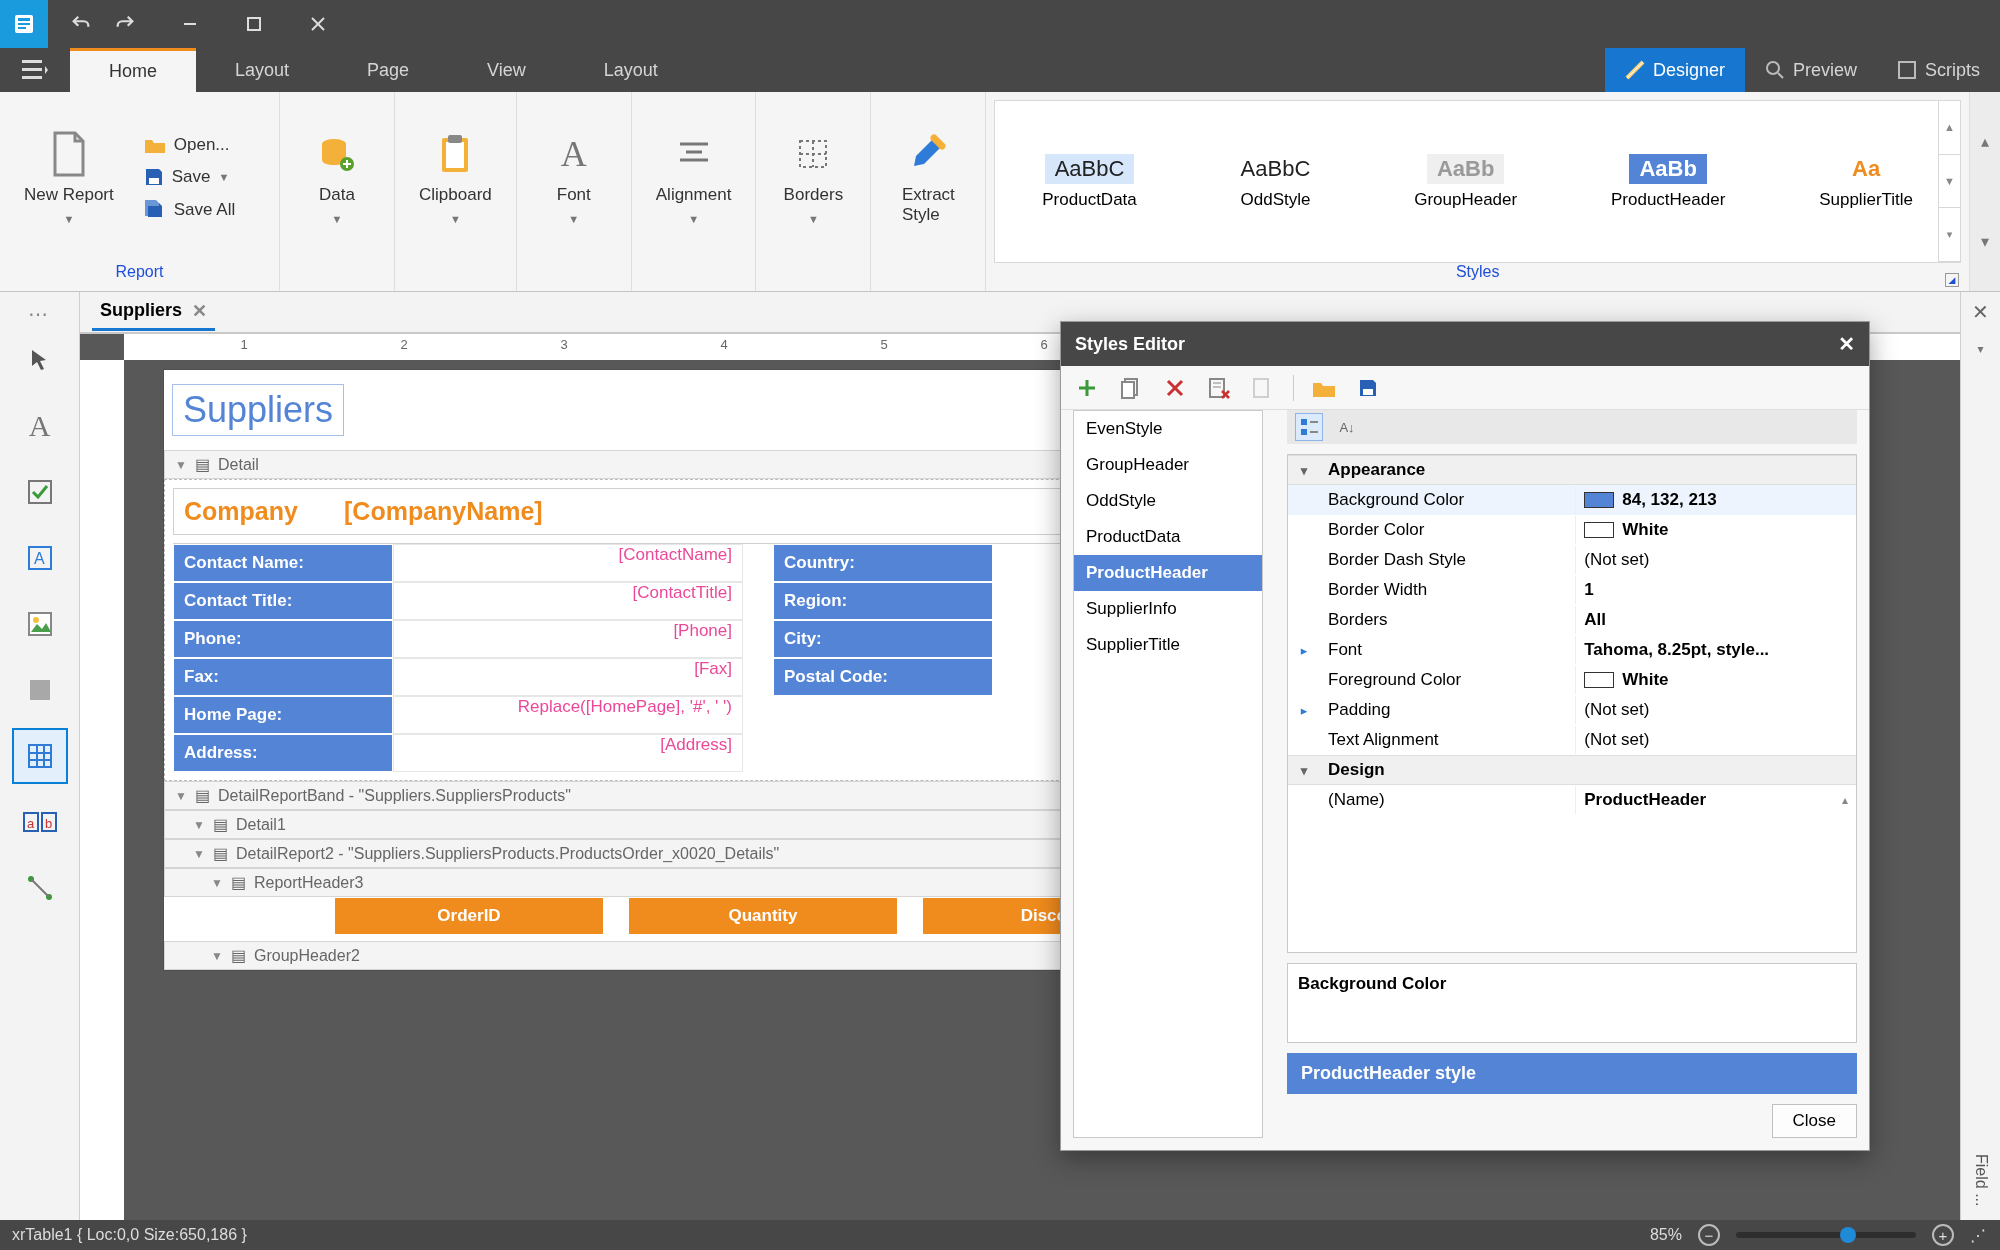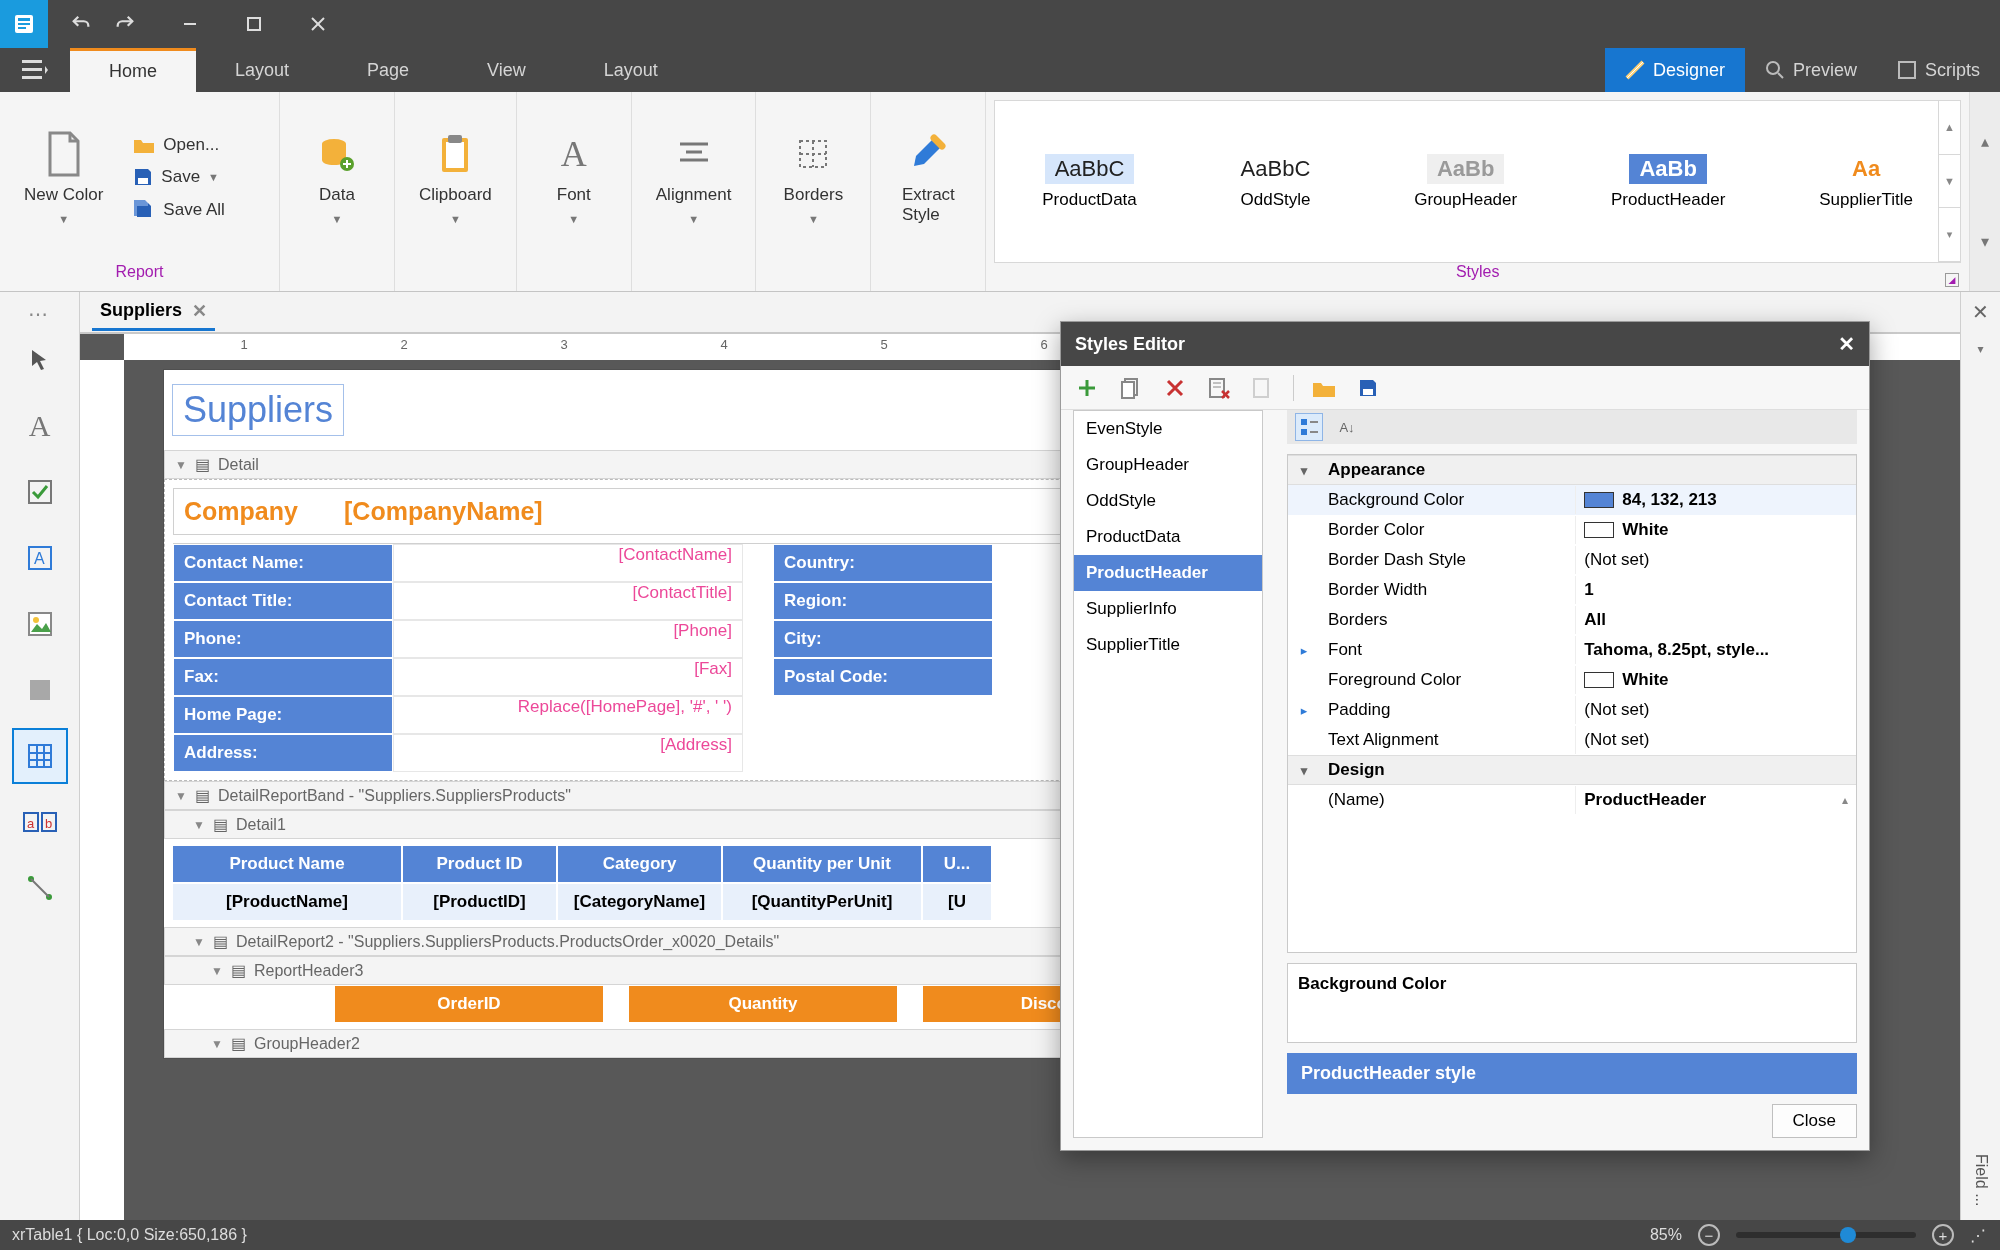--- a/index.html
+++ b/index.html
@@ -36,21 +36,21 @@
 .ribbon-tabs .tab.active { background:#f5f5f5; color:#333; border-top:3px solid var(--orange); }
 .ribbon-tabs .spacer { flex:1; }
 .ribbon-tabs .modes { display:flex; }
 .ribbon-tabs .mode { padding:0 20px; display:flex;align-items:center;gap:8px;cursor:pointer; }
 .ribbon-tabs .mode.active { background:#1776d0; color:#fff; }
 
 
 .ribbon { height: 200px; background:#f5f5f5; display:flex; border-bottom:1px solid #c4c4c4; }
 .ribbon .group { display:flex; flex-direction:column; border-right:1px solid #dedede; }
 .ribbon .group .body { flex:1; display:flex; align-items:center; padding:8px 12px; gap:10px; }
-.ribbon .group .caption { height:28px; text-align:center; font-size:16px; color:#a21caf; padding-bottom:4px; }
+.ribbon .group .caption { height:28px; text-align:center; font-size:16px; color:#1d4ed8; padding-bottom:4px; }
 .big-btn { display:flex;flex-direction:column;align-items:center;justify-content:center;gap:8px;min-width:90px;height:150px;padding:4px 12px;cursor:pointer;font-size:17px;color:#333;}
 .big-btn .ic { height:46px; display:flex;align-items:center;justify-content:center; }
 .small-list { display:flex;flex-direction:column;gap:4px; }
 .small-btn { display:flex;align-items:center;gap:8px;padding:4px 8px;cursor:pointer;font-size:17px;color:#333; }
 
 .style-gallery { flex:1; display:flex;flex-direction:column; }
 .style-gallery .items { flex:1; display:flex;align-items:center;justify-content:space-around;background:#fff;border:1px solid #d8d8d8;margin:8px 8px 0 8px;position:relative; }
 .style-item { text-align:center; font-size:17px; cursor:pointer;}
 .style-item .sample { font-family: Tahoma, sans-serif; font-size:22px; padding:2px 10px; margin-bottom:6px; display:inline-block;}
 .style-gallery .scroll-btns { position:absolute;right:0;top:0;bottom:0;width:22px;display:flex;flex-direction:column;border-left:1px solid #d8d8d8;}
@@ -227,21 +227,21 @@
 <div class="ribbon">
   <div class="group" style="min-width:280px">
     <div class="body">
       <div class="big-btn">
         <div class="ic">
             <svg width="40" height="46">
               <path d="M6 2h20l8 8v34H6z" fill="none" stroke="#888" stroke-width="3"></path>
               <path d="M26 2v8h8" fill="none" stroke="#888" stroke-width="3"></path>
             </svg>
           </div>
-        <span>New Color</span>
+        <span>New Report</span>
           <span style="font-size:11px;color:#777">▼</span>
       </div>
       <div class="small-list">
         <div class="small-btn">
             <svg width="22" height="20">
               <path d="M1 5h7l2 3h11v10H1z" fill="#f3b13a"></path>
             </svg>
             <span>Open...</span>
           </div>
         <div class="small-btn">
@@ -498,34 +498,20 @@
      <div class="gap"></div>
                 <div class="hdr">Address:</div>
      <div class="val">[Address]</div>
      <div class="gap"></div>
      <div class="gap"></div>
               </div>
           </div>
 
           <div class="band-hdr"><span class="arrow">▼</span>▤ <span>DetailReportBand - "Suppliers.SuppliersProducts"</span></div>
           <div class="band-hdr" style="padding-left:28px"><span class="arrow">▼</span>▤ <span>Detail1</span></div>
-          <div class="band-body" style="padding:6px 8px">
-            <div class="prod-table" id="prod-table">
-                <div class="h">Product Name</div>
-                <div class="h">Product ID</div>
-                <div class="h">Category</div>
-                <div class="h">Quantity per Unit</div>
-                <div class="h">U...</div>
-                <div class="c">[ProductName]</div>
-                <div class="c">[ProductID]</div>
-                <div class="c">[CategoryName]</div>
-                <div class="c">[QuantityPerUnit]</div>
-                <div class="c">[U</div>
-              </div>
-          </div>
           <div class="band-hdr" style="padding-left:28px"><span class="arrow">▼</span>▤ <span>DetailReport2 - "Suppliers.SuppliersProducts.ProductsOrder_x0020_Details"</span></div>
           <div class="band-hdr" style="padding-left:46px"><span class="arrow">▼</span>▤ <span>ReportHeader3</span></div>
           <div class="band-body" style="padding:0 8px 6px 170px">
             <div class="order-table" id="order-table">
                 <div class="h">OrderID</div>
                 <div class="h">Quantity</div>
                 <div class="h">Discount</div>
               </div>
           </div>
           <div class="band-hdr" style="padding-left:46px"><span class="arrow">▼</span>▤ <span>GroupHeader2</span></div>

